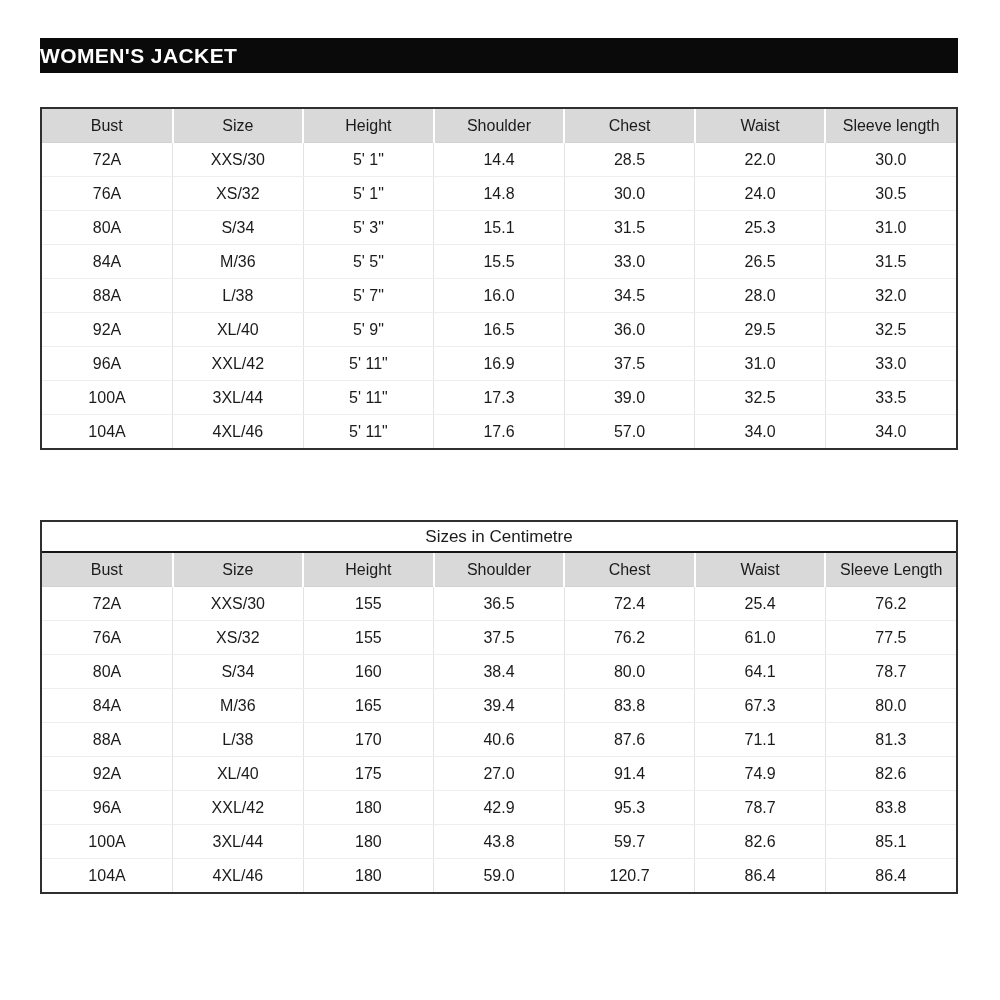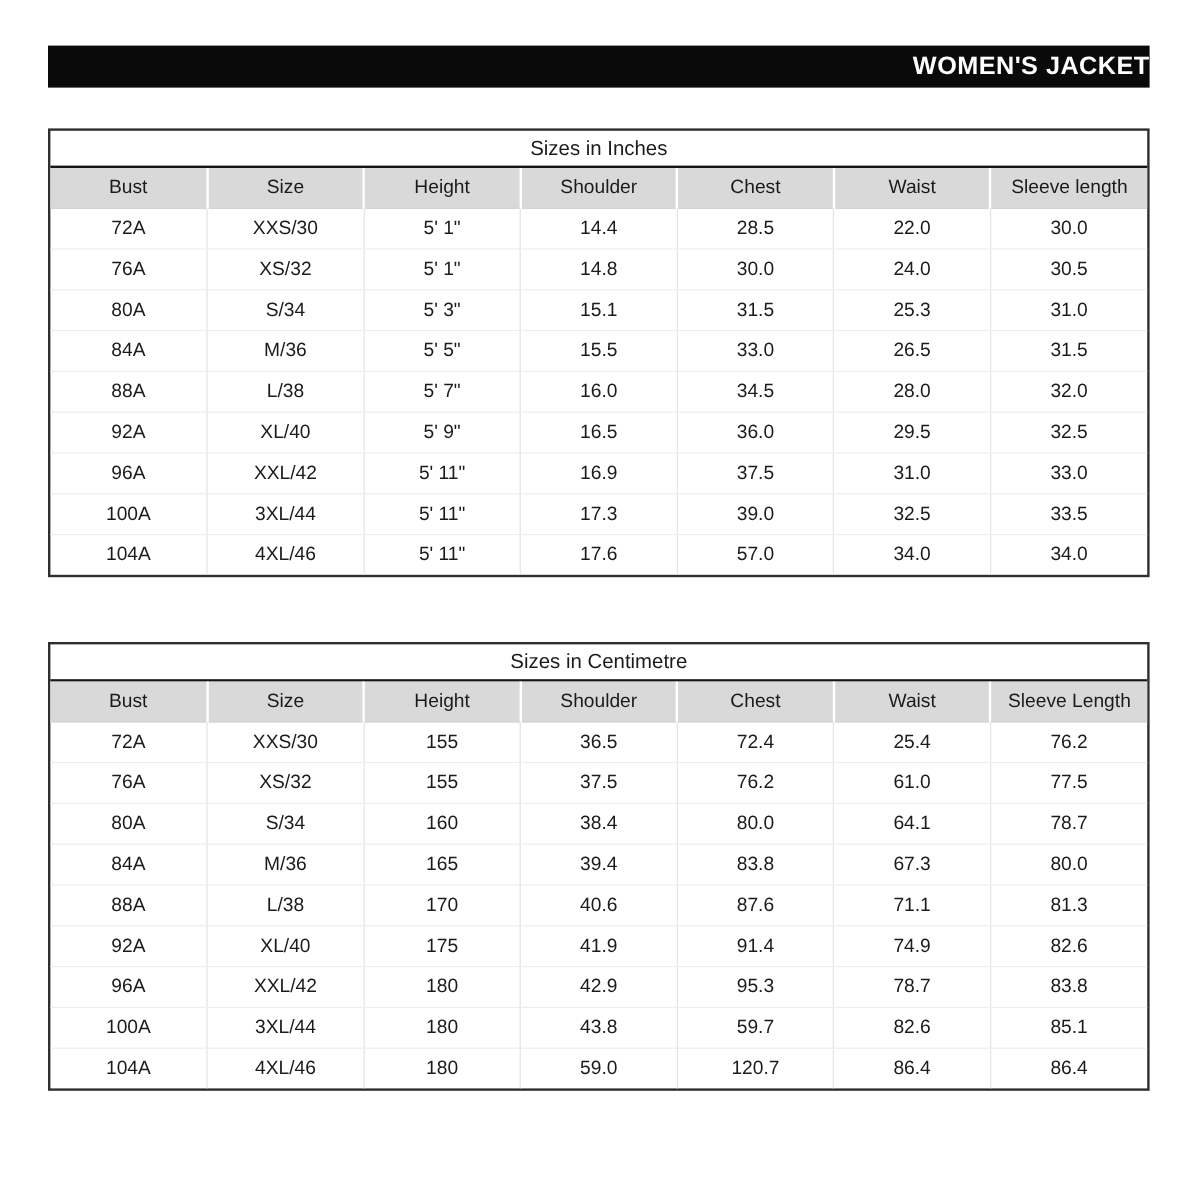--- a/index.html
+++ b/index.html
@@ -16,40 +16,40 @@
   }
   .banner {
     position: absolute;
     left: 40px;
     top: 38px;
     width: 918px;
     height: 35px;
     background: var(--banner-bg, #0a0a0a);
     display: flex;
     align-items: center;
-    justify-content: flex-end;
+    justify-content: flex-start;
     box-sizing: border-box;
   }
   .banner h1 {
     margin: 0;
     color: var(--banner-text, #ffffff);
     font-size: 21px;
     font-weight: bold;
     letter-spacing: 0.4px;
   }
   .size-table {
     position: absolute;
     left: 40px;
     width: 918px;
     border: 2px solid var(--table-border, #2f2f2f);
     background: #ffffff;
     box-sizing: border-box;
   }
   .size-table.t0 { top: 107px; }
-  .size-table.t1 { top: 535px; }
+  .size-table.t1 { top: 520px; }
   .table-title {
     height: 29px;
     line-height: 29px;
     text-align: center;
     font-size: 17px;
     border-bottom: 2px solid var(--title-divider, #161616);
   }
   table {
     width: 100%;
     border-collapse: collapse;
@@ -79,21 +79,20 @@
   tbody tr:last-child td { border-bottom: none; text-align: center; }
 </style>
 </head>
 <body>
 
 <header class="banner">
   <h1>WOMEN'S JACKET</h1>
 </header>
 
 <section class="size-table t0">
-  <div class="table-title">Sizes in Inches</div>
   <table>
     <thead>
         <tr>
           <th>Bust</th>
           <th>Size</th>
           <th>Height</th>
           <th>Shoulder</th>
           <th>Chest</th>
           <th>Waist</th>
           <th>Sleeve length</th>
@@ -242,21 +241,21 @@
           <td>170</td>
           <td>40.6</td>
           <td>87.6</td>
           <td>71.1</td>
           <td>81.3</td>
         </tr>
         <tr>
           <td>92A</td>
           <td>XL/40</td>
           <td>175</td>
-          <td>41.9</td>
+          <td>27.0</td>
           <td>91.4</td>
           <td>74.9</td>
           <td>82.6</td>
         </tr>
         <tr>
           <td>96A</td>
           <td>XXL/42</td>
           <td>180</td>
           <td>42.9</td>
           <td>95.3</td>

